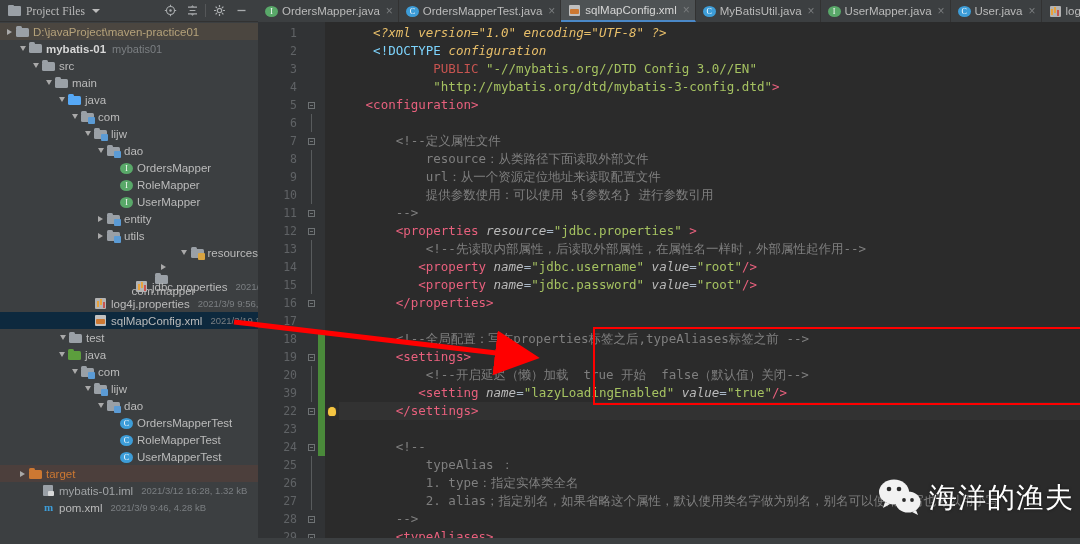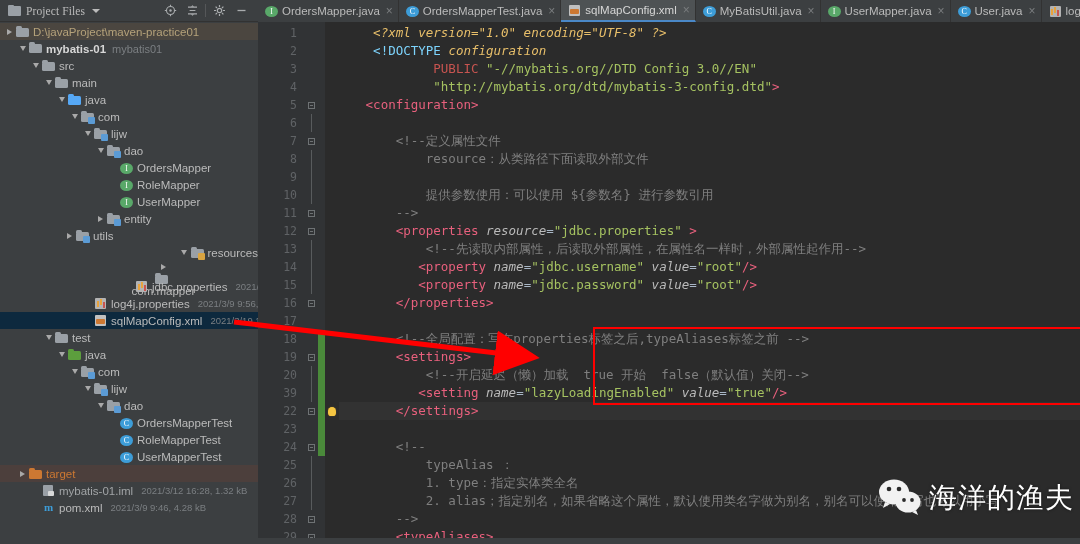--- a/index.html
+++ b/index.html
@@ -362,21 +362,21 @@
           <span class="ic iface">I</span>
           <span class="lbl">UserMapper</span>
         </div>
         <div class="row" style="padding-left: 95px;">
           <span class="twisty r"></span>
           <span class="ic folder">
             <i class="badge"></i>
           </span>
           <span class="lbl">entity</span>
         </div>
-        <div class="row" style="padding-left: 64px;">
+        <div class="row" style="padding-left: 95px;">
           <span class="twisty r"></span>
           <span class="ic folder">
             <i class="badge"></i>
           </span>
           <span class="lbl">utils</span>
         </div>
         <div class="row" style="padding-left: 56px; justify-content: flex-end;">
           <span class="twisty d"></span>
           <span class="ic folder res">
             <i class="badge"></i>
@@ -399,21 +399,21 @@
           <span class="ic props"></span>
           <span class="lbl">log4j.properties</span>
           <span class="lbl meta">2021/3/9 9:56, 353 B</span>
         </div>
         <div class="row sel" style="padding-left: 82px;">
           <span class="twisty"></span>
           <span class="ic xml"></span>
           <span class="lbl">sqlMapConfig.xml</span>
           <span class="lbl meta">2021/3/19 10:37</span>
         </div>
-        <div class="row" style="padding-left: 43px;">
+        <div class="row" style="padding-left: 57px;">
           <span class="twisty d"></span>
           <span class="ic folder"></span>
           <span class="lbl">test</span>
         </div>
         <div class="row" style="padding-left: 56px;">
           <span class="twisty d"></span>
           <span class="ic folder green"></span>
           <span class="lbl">java</span>
         </div>
         <div class="row" style="padding-left: 69px;">
@@ -683,21 +683,21 @@
         </div>
       <div id="lines">
           <div class="ln"><span class="t-plain">    </span><span class="t-decl">&lt;?xml version="1.0" encoding="UTF-8" ?&gt;</span></div>
           <div class="ln"><span class="t-plain">    </span><span class="t-doctype">&lt;!DOCTYPE </span><span class="t-decl">configuration</span></div>
           <div class="ln"><span class="t-plain">            </span><span class="t-pub">PUBLIC</span><span class="t-plain"> </span><span class="t-str">"-//mybatis.org//DTD Config 3.0//EN"</span></div>
           <div class="ln"><span class="t-plain">            </span><span class="t-str">"http://mybatis.org/dtd/mybatis-3-config.dtd"</span><span class="t-punct">&gt;</span></div>
           <div class="ln"><span class="t-plain">   </span><span class="t-ang">&lt;</span><span class="t-tagname">configuration</span><span class="t-ang">&gt;</span></div>
           <div class="ln">&nbsp;</div>
           <div class="ln"><span class="t-plain">       </span><span class="t-cmt">&lt;!--定义属性文件</span></div>
           <div class="ln"><span class="t-plain">           </span><span class="t-cmt">resource：从类路径下面读取外部文件</span></div>
-          <div class="ln"><span class="t-plain">           </span></div>
+          <div class="ln"><span class="t-plain">           </span><span class="t-cmt">url：从一个资源定位地址来读取配置文件</span></div>
           <div class="ln"><span class="t-plain">           </span><span class="t-cmt">提供参数使用：可以使用 ${参数名} 进行参数引用</span></div>
           <div class="ln"><span class="t-plain">       </span><span class="t-cmt">--&gt;</span></div>
           <div class="ln"><span class="t-plain">       </span><span class="t-ang">&lt;</span><span class="t-tagname">properties</span><span class="t-plain"> </span><span class="t-attr">resource</span><span class="t-plain">=</span><span class="t-val">"jdbc.properties"</span><span class="t-ang"> &gt;</span></div>
           <div class="ln"><span class="t-plain">           </span><span class="t-cmt">&lt;!--先读取内部属性，后读取外部属性，在属性名一样时，外部属性起作用--&gt;</span></div>
           <div class="ln"><span class="t-plain">          </span><span class="t-ang">&lt;</span><span class="t-tagname">property</span><span class="t-plain"> </span><span class="t-attr">name</span><span class="t-plain">=</span><span class="t-val">"jdbc.username"</span><span class="t-plain"> </span><span class="t-attr">value</span><span class="t-plain">=</span><span class="t-val">"root"</span><span class="t-ang">/&gt;</span></div>
           <div class="ln"><span class="t-plain">          </span><span class="t-ang">&lt;</span><span class="t-tagname">property</span><span class="t-plain"> </span><span class="t-attr">name</span><span class="t-plain">=</span><span class="t-val">"jdbc.password"</span><span class="t-plain"> </span><span class="t-attr">value</span><span class="t-plain">=</span><span class="t-val">"root"</span><span class="t-ang">/&gt;</span></div>
           <div class="ln"><span class="t-plain">       </span><span class="t-ang">&lt;/</span><span class="t-tagname">properties</span><span class="t-ang">&gt;</span></div>
           <div class="ln">&nbsp;</div>
           <div class="ln"><span class="t-plain">       </span><span class="t-cmt">&lt;!--全局配置：写在properties标签之后,typeAliases标签之前 --&gt;</span></div>
           <div class="ln"><span class="t-plain">       </span><span class="t-ang">&lt;</span><span class="t-tagname">settings</span><span class="t-ang">&gt;</span></div>

